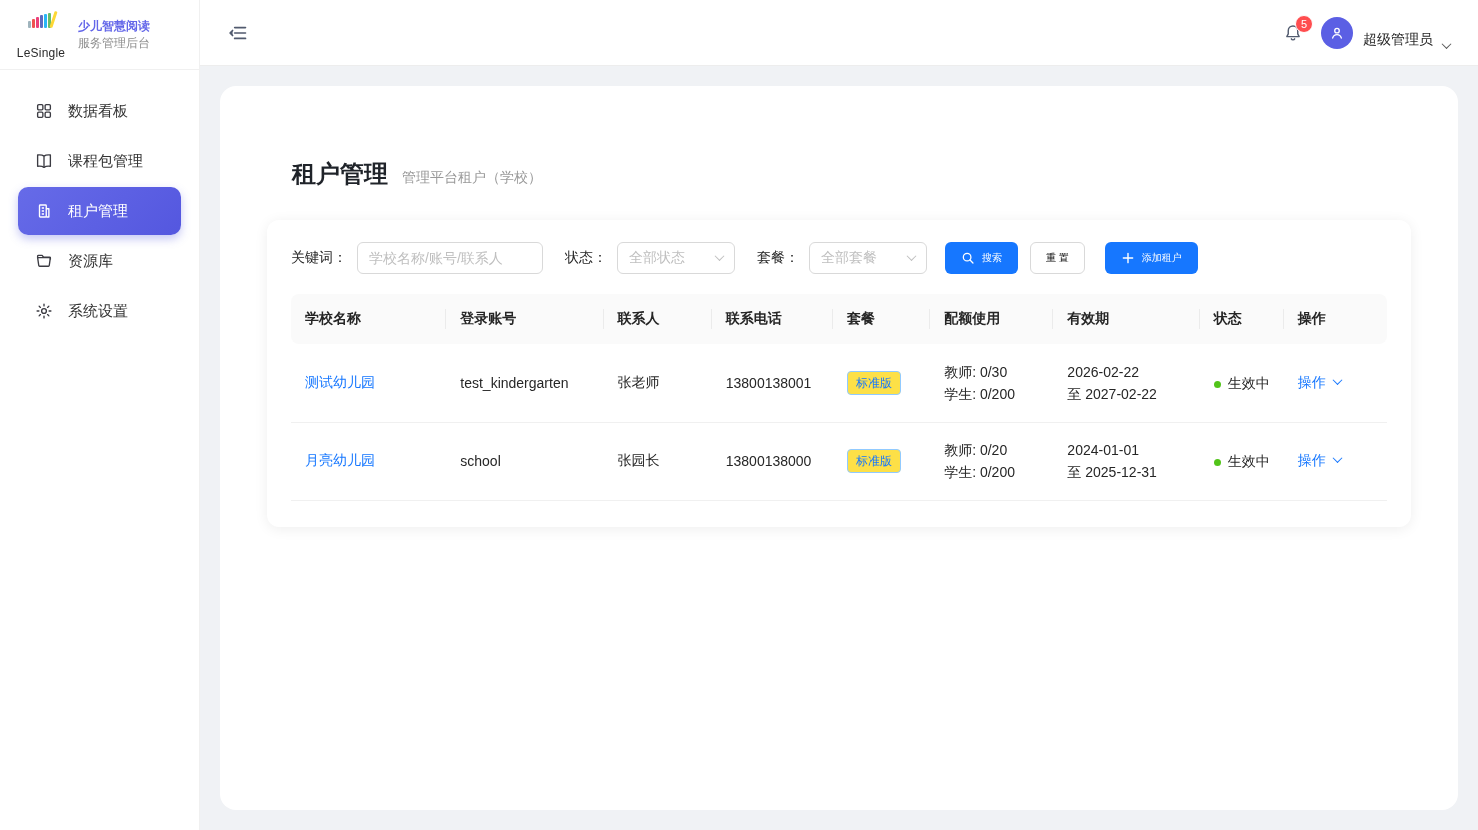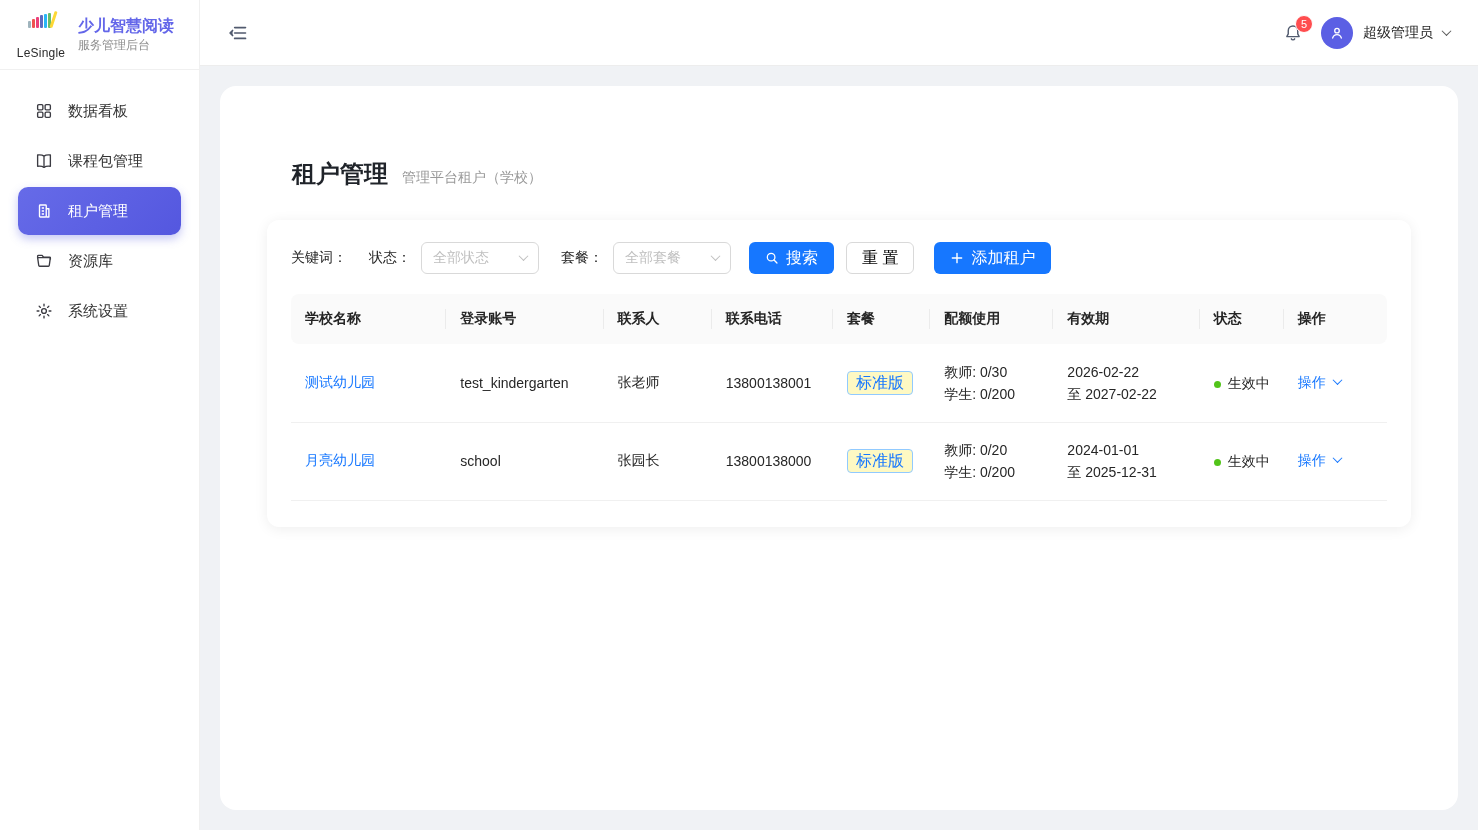--- a/index.html
+++ b/index.html
@@ -17,21 +17,21 @@
   }
   .brand {
     height:70px; border-bottom:1px solid #f0f0f0;
     display:flex; align-items:center; gap:10px; padding:0 14px;
   }
   .logo-mark { display:flex; flex-direction:column; align-items:center; width:54px; }
   .logo-bars { display:flex; align-items:flex-end; gap:1px; height:18px; }
   .logo-bars i { width:3px; border-radius:1px; display:block; }
   .logo-text { font-size:12px; color:#2b2b2b; letter-spacing:0.2px; margin-top:18px; }
   .brand-titles { display:flex; flex-direction:column; line-height:1.25; }
-  .brand-title { font-size:16px; font-weight:bold; color:#6366e9; }
+  .brand-title { font-size:12px; font-weight:bold; color:#6366e9; }
   .brand-subtitle { font-size:12px; color:#8c8c8c; margin-top:2px; }
   .nav { padding:16px 6px; display:flex; flex-direction:column; }
   .nav-item {
     height:48px; margin:1px 12px; border-radius:10px;
     display:flex; align-items:center; gap:14px; padding:0 16px;
     color:#333; cursor:pointer; font-size:15px;
   }
   .nav-item .nicon { width:20px; height:20px; display:flex; align-items:center; justify-content:center; color:#3c3c43; }
   .nav-item.active {
     background:linear-gradient(135deg,#666be8,#5457df);
@@ -47,21 +47,21 @@
   .collapse-btn { color:#515a6e; cursor:pointer; display:flex; }
   .topbar-right { display:flex; align-items:center; gap:18px; }
   .bell-wrap { position:relative; cursor:pointer; color:#515a6e; display:flex; }
   .badge {
     position:absolute; top:-8px; right:-10px;
     min-width:18px; height:18px; padding:0 5px; border-radius:9px;
     background:#ff4d4f; color:#fff; font-size:11px;
     display:flex; align-items:center; justify-content:center;
     border:1px solid #fff;
   }
-  .user-wrap { display:flex; align-items:center; gap:10px; cursor:pointer; }
+  .user-wrap { display:flex; align-items:flex-end; gap:10px; cursor:pointer; }
   .avatar {
     width:32px; height:32px; border-radius:50%; background:#5b5fe4;
     display:flex; align-items:center; justify-content:center; color:#fff;
   }
   .user-name { font-size:14px; color:#262626; }
   .chev { width:7px; height:7px; border-right:1.5px solid currentColor; border-bottom:1.5px solid currentColor; display:inline-block; }
   .chev.down { transform:rotate(45deg) translate(-1px,-1px); }
   .chev.left { transform:rotate(135deg); }
   .chev.right { transform:rotate(-45deg); }
   .topbar .chev { color:#595959; }
@@ -86,42 +86,42 @@
   .kw-input::placeholder { color:#bfbfbf; }
   .select {
     height:32px; border:1px solid #d9d9d9; border-radius:6px; background:#fff;
     display:flex; align-items:center; justify-content:space-between;
     padding:0 11px; color:#bfbfbf; cursor:pointer; gap:10px;
   }
   .select .chev { color:#bfbfbf; margin-top:-2px; }
   .select.w118 { width:118px; }
   .btn {
     height:32px; border-radius:6px; display:flex; align-items:center; justify-content:center;
-    gap:7px; padding:0 15px; cursor:pointer; font-size:16px; white-space:nowrap; border:1px solid transparent;
+    gap:7px; padding:0 15px; cursor:pointer; font-size:10px; white-space:nowrap; border:1px solid transparent;
   }
   .btn.primary { background:#1677ff; color:#fff; }
   .btn.default { background:#fff; color:#000000; border-color:#d9d9d9; margin-left:2px; }
   .btn.add { margin-left:10px; }
   .btn.search { margin-left:8px; }
   
   table { width:100%; border-collapse:collapse; table-layout:fixed; }
   thead th {
     background:#fafafa; height:50px; text-align:left; font-weight:600; font-size:14px;
     color:#262626; padding:0 14px; position:relative;
   }
   thead th:not(:last-child)::after {
     content:""; position:absolute; right:0; top:15px; width:1px; height:20px; background:#ebebeb;
   }
   thead th:first-child { border-radius:8px 0 0 8px; }
   thead th:last-child { border-radius:0 8px 8px 0; }
   tbody td { height:78px; padding:8px 14px; border-bottom:1px solid #f0f0f0; vertical-align:middle; font-size:14px; color:#262626; }
   .link { color:#1677ff; cursor:pointer; text-decoration:none; }
   .tag {
-    display:inline-block; padding:2px 8px; font-size:16px; border-radius:4px;
-    background:#fef9c3; border:1px solid #91caff; color:#1677ff; line-height:18px;
+    display:inline-block; padding:2px 8px; font-size:12px; border-radius:4px;
+    background:#fde047; border:1px solid #91caff; color:#1677ff; line-height:18px;
   }
   .two-line { line-height:22px; }
   .status-cell { line-height:22px; }
   .dot { display:inline-block; width:7px; height:7px; border-radius:50%; background:#52c41a; margin-right:7px; vertical-align:middle; }
   .action-link { color:#1677ff; display:inline-flex; align-items:center; gap:8px; cursor:pointer; }
   .action-link .chev { color:#1677ff; margin-top:-3px; }
   
   .pagination { display:flex; align-items:center; justify-content:flex-end; gap:14px; margin-top:20px; height:32px; }
   .pg-total { color:#434343; }
   .pg-arrow { width:28px; height:28px; display:flex; align-items:center; justify-content:center; cursor:pointer; }
@@ -245,20 +245,21 @@
     <div class="page-card">
       <div class="page-head">
         <span class="page-title">租户管理</span>
         <span class="page-subtitle">管理平台租户（学校）</span>
       </div>
 
       <div class="panel">
 
         <div class="filters">
           <span class="f-label">关键词：</span>
+          <input class="kw-input" placeholder="学校名称/账号/联系人" style="">
           <span class="f-label gap">状态：</span>
           <div class="select w118">
             <span>全部状态</span>
             <span class="chev down"></span>
           </div>
           <span class="f-label gap">套餐：</span>
           <div class="select w118">
             <span>全部套餐</span>
             <span class="chev down"></span>
           </div>

